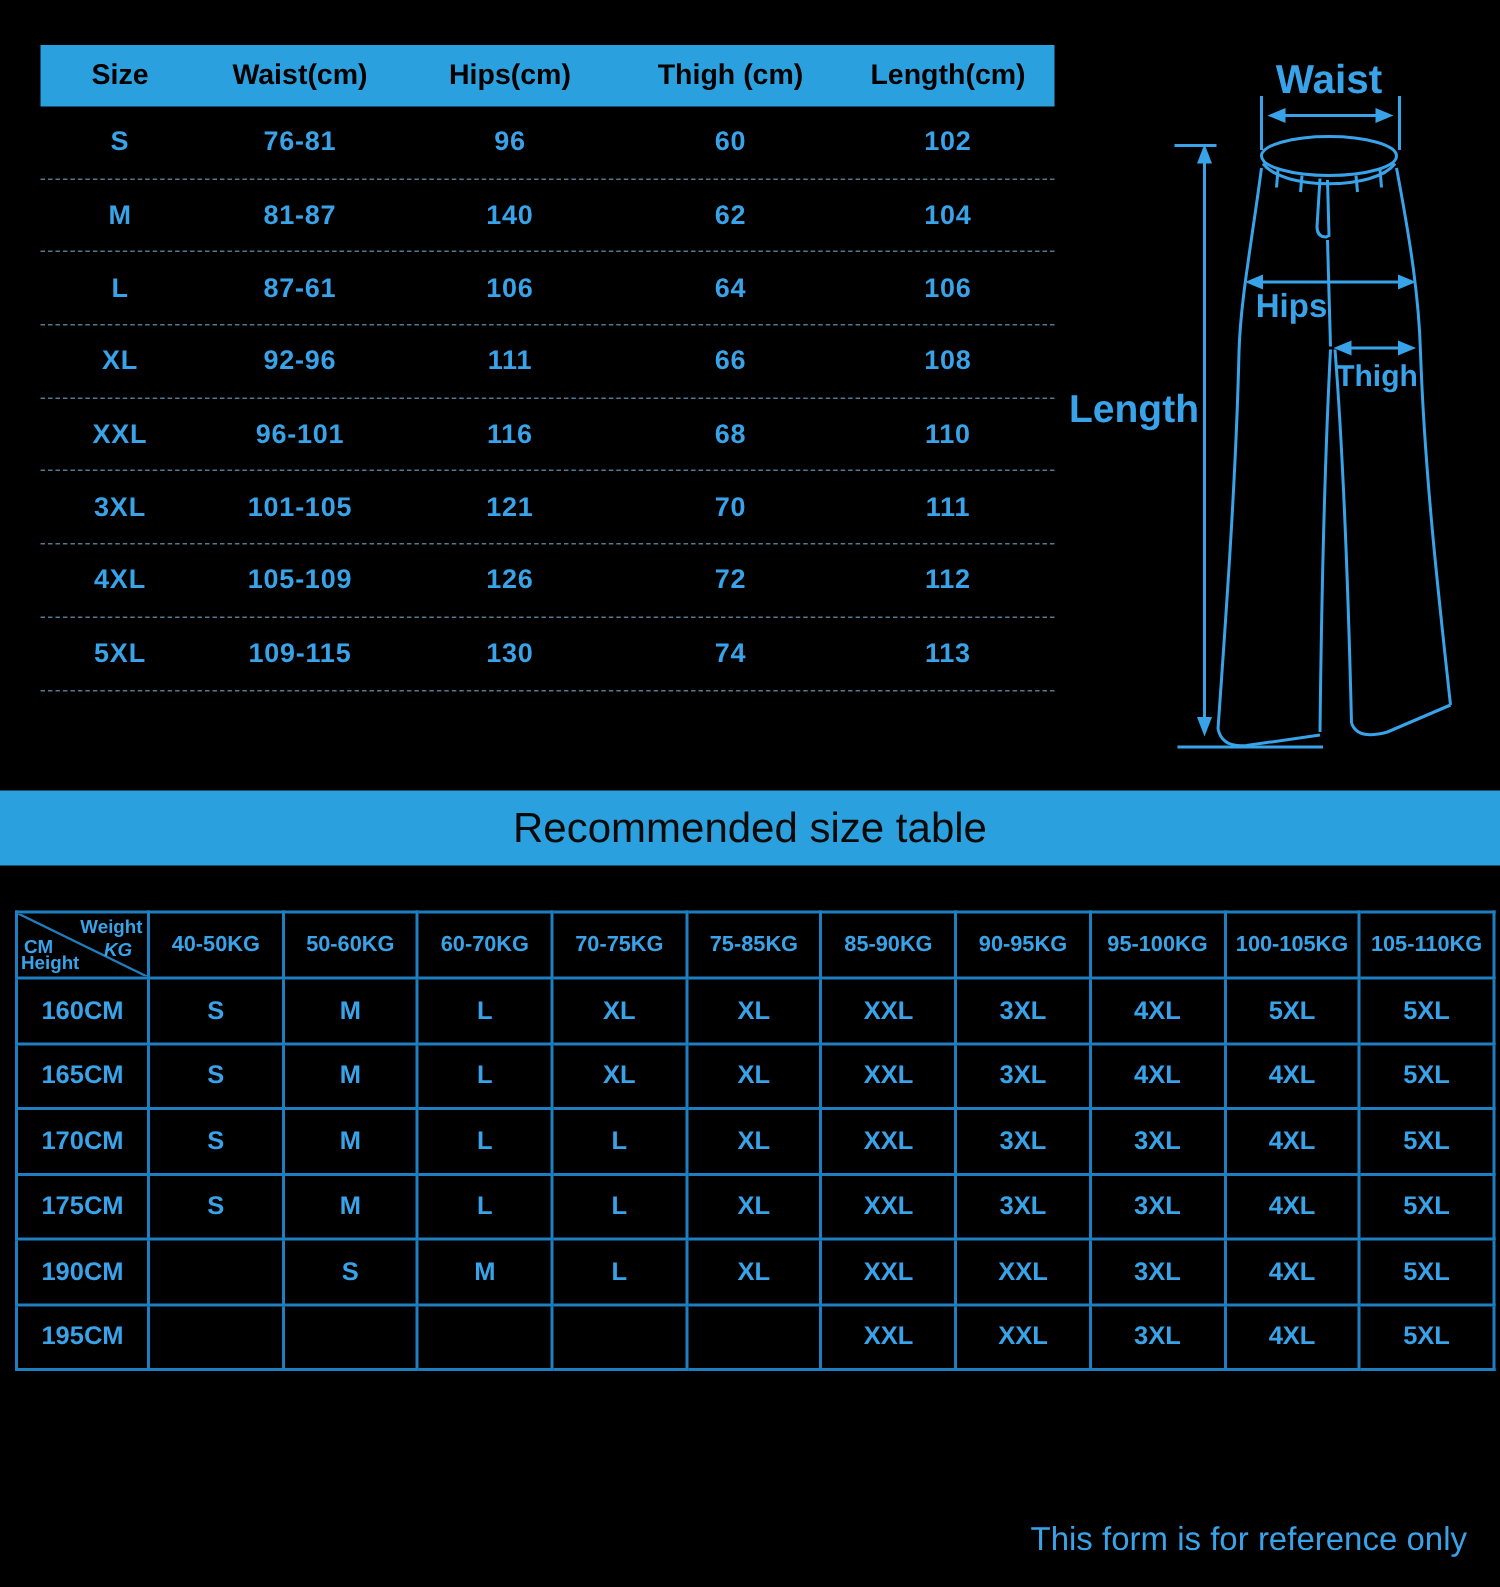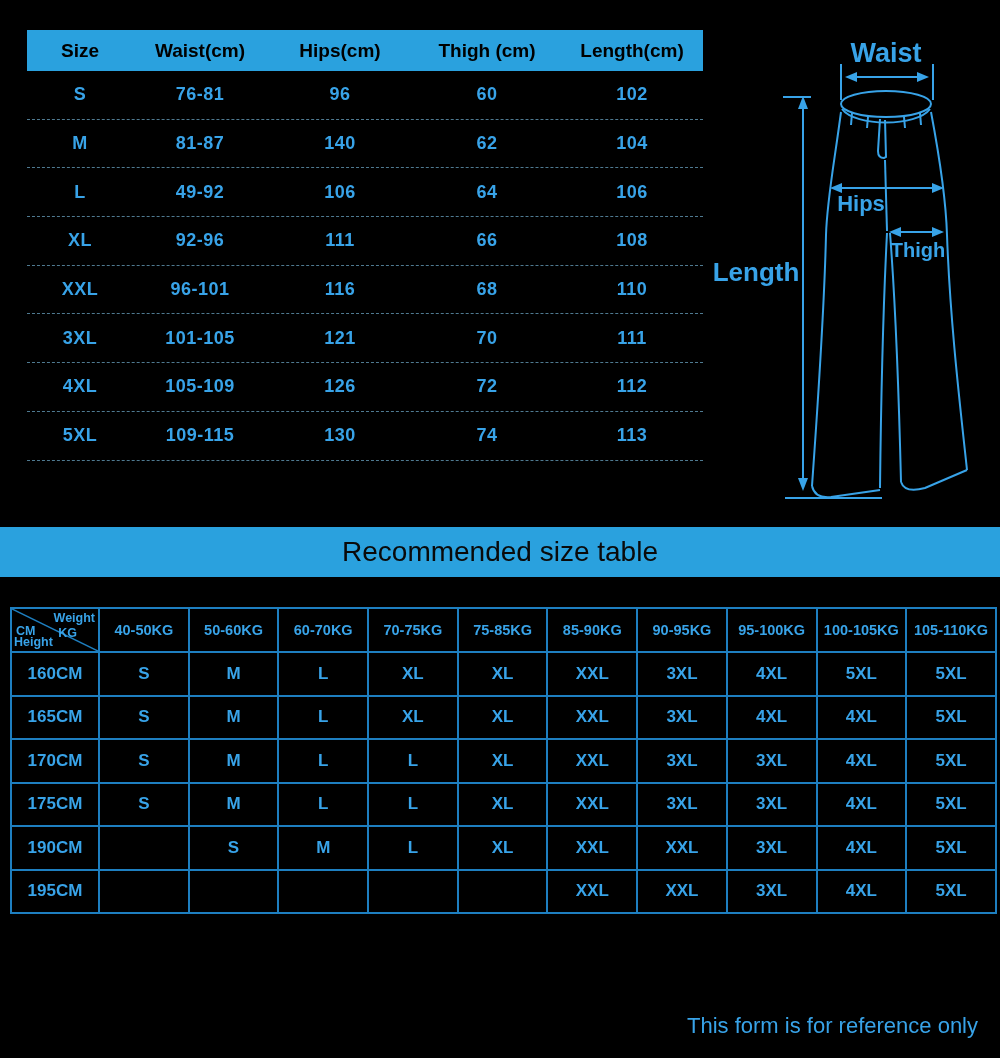--- a/index.html
+++ b/index.html
@@ -57,21 +57,21 @@
     border:2px solid var(--grid);
     color:var(--textblue);text-align:center;vertical-align:middle;
     overflow:hidden;white-space:nowrap;
   }
   #rec-table thead th{height:44px;font-size:14.5px;font-weight:bold;}
   #rec-table tbody td,#rec-table tbody th{height:43.5px;font-size:17px;font-weight:bold;}
   #rec-table .corner{position:relative;padding:0;}
   .corner svg{position:absolute;left:0;top:0;width:100%;height:100%;}
   .corner span{position:absolute;font-size:12.5px;font-weight:bold;color:var(--textblue);line-height:1;}
   .corner .c-weight{top:3px;right:3px;}
-  .corner .c-kg{top:18px;right:21px;}
+  .corner .c-kg{top:18px;right:10px;font-style:italic;}
   .corner .c-cm{top:16px;left:4px;}
   .corner .c-height{bottom:3px;left:2px;}
 
   
   #footer-note{
     position:absolute;right:22px;top:1013px;
     color:var(--textblue);font-size:22px;
   }
 </style>
 </head>
@@ -96,21 +96,21 @@
       </div>
       <div class="toptable-row">
         <div>M</div>
         <div>81-87</div>
         <div>140</div>
         <div>62</div>
         <div>104</div>
       </div>
       <div class="toptable-row">
         <div>L</div>
-        <div>49-92</div>
+        <div>87-61</div>
         <div>106</div>
         <div>64</div>
         <div>106</div>
       </div>
       <div class="toptable-row">
         <div>XL</div>
         <div>92-96</div>
         <div>111</div>
         <div>66</div>
         <div>108</div>

